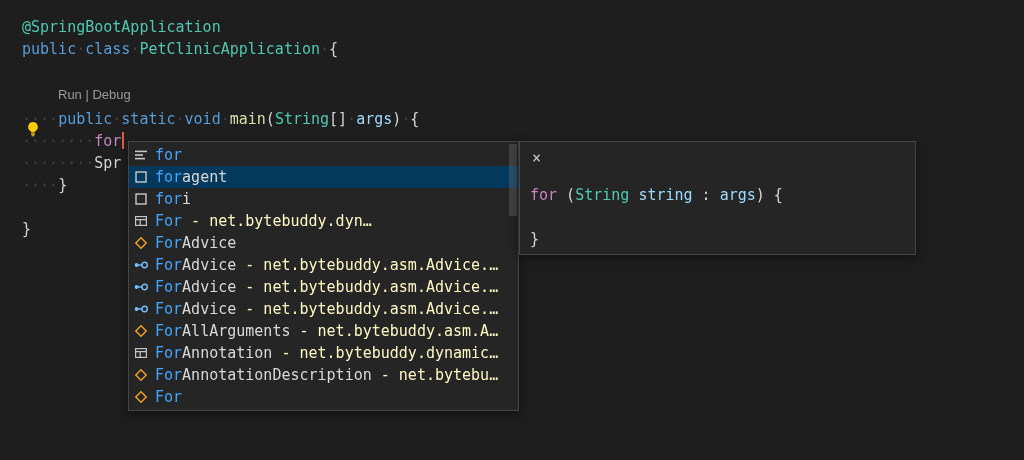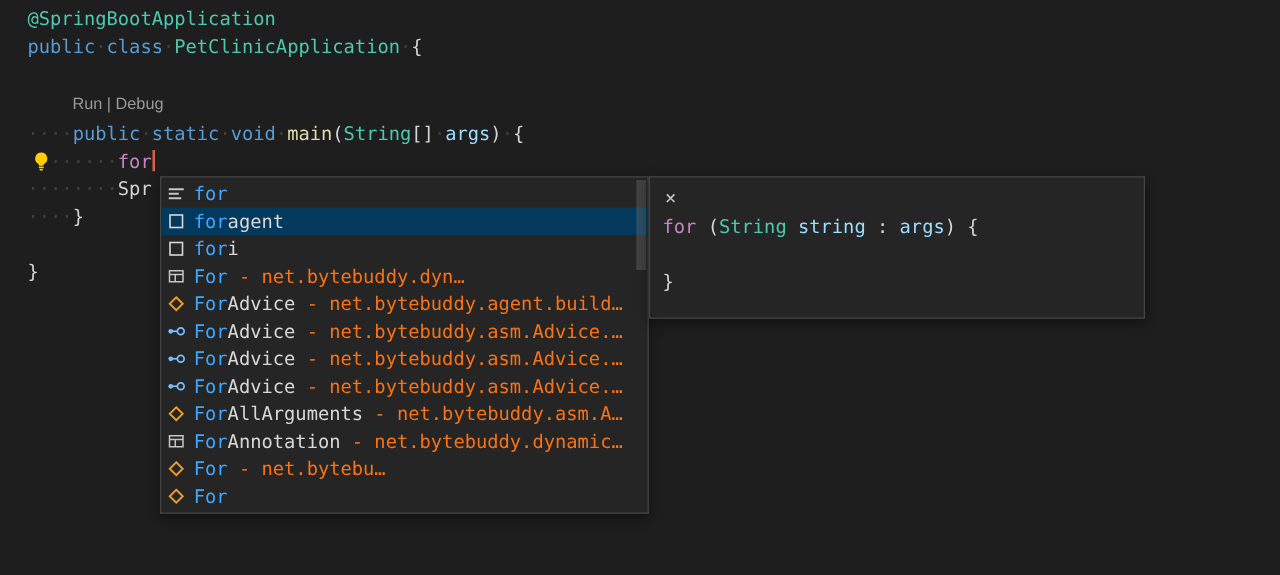--- a/index.html
+++ b/index.html
@@ -1,49 +1,49 @@
 <!DOCTYPE html>
 <html><head>
 <meta charset="utf-8">
 <style>
   *{box-sizing:border-box;margin:0;padding:0}
   html,body{background:#1e1e1e}
   .screen{position:relative;width:1024px;height:460px;background:#1e1e1e;overflow:hidden;
           font-family:"DejaVu Sans Mono","Liberation Mono",monospace}
   
-  .code{position:absolute;left:22px;top:4px;font-size:15px;line-height:22px;z-index:1}
+  .code{position:absolute;left:22px;top:16px;font-size:15px;line-height:22px;z-index:1}
   .line{height:22px;white-space:pre}
   .line.lens{height:26px;line-height:26px;font-family:"Liberation Sans",sans-serif;
              font-size:13px;color:#999999;padding-left:36px}
   .line.lens span[data-interactable="true"]{cursor:pointer}
   .cursor{display:inline-block;width:2px;height:17px;vertical-align:text-top;margin-left:1px}
   .lightbulb{position:absolute;left:24px;top:120px;width:18px;height:18px;background:#1e1e1e;
              z-index:2;cursor:pointer}
   .lightbulb svg{width:18px;height:18px;display:block}
   
   .suggest{position:absolute;left:128px;top:141px;width:391px;background:#252526;
            border:1px solid #454545;box-shadow:0 3px 10px rgba(0,0,0,.45);z-index:5;padding:2px 0}
   .srow{display:flex;align-items:center;height:22px;padding:0 4px;font-size:15px;
         white-space:pre;cursor:pointer;overflow:hidden}
   .srow.selected{background:#04395e}
   .sicon{width:16px;height:16px;margin-right:6px;flex:none}
   .sicon svg{width:16px;height:16px;display:block}
   .match{color:#40a6ff}
   .rest{color:#d8d8d8}
-  .detail{color:#f97316}
+  .detail{color:#fef9c3}
   .sscroll{position:absolute;right:1px;top:2px;width:8px;height:72px;
            background:#797979;opacity:.35;cursor:pointer}
   
   .docs{position:absolute;left:519px;top:141px;width:397px;height:114px;background:#252526;
         border:1px solid #454545;box-shadow:0 3px 10px rgba(0,0,0,.45);z-index:5;
         padding:6px 10px;font-size:15px}
   .docs-head{display:flex;justify-content:space-between;align-items:flex-start;
              height:22px;line-height:22px;color:#c8c8c8;white-space:pre}
   .docs-close{color:#c5c5c5;cursor:pointer;font-size:15px;line-height:20px;padding:0 2px}
-  .docs-code{}
+  .docs-code{margin-top:14px}
   .dline{height:22px;line-height:22px;white-space:pre}
 </style>
 </head>
 <body>
 
 <div class="screen" data-interactable="false">
 
   <div class="code" id="lines" data-interactable="true">
       <div class="line" data-interactable="false"><span data-interactable="false" style="color: rgb(78, 201, 176);">@SpringBootApplication</span></div>
       <div class="line" data-interactable="false"><span data-interactable="false" style="color: rgb(86, 156, 214);">public</span><span data-interactable="false" style="color: rgb(64, 64, 64);">·</span><span data-interactable="false" style="color: rgb(86, 156, 214);">class</span><span data-interactable="false" style="color: rgb(64, 64, 64);">·</span><span data-interactable="false" style="color: rgb(78, 201, 176);">PetClinicApplication</span><span data-interactable="false" style="color: rgb(64, 64, 64);">·</span><span data-interactable="false" style="color: rgb(212, 212, 212);">{</span></div>
@@ -81,21 +81,21 @@
               <rect x="3" y="3" width="10" height="10" fill="none" stroke="#d4d4d4" stroke-width="1.3"></rect>
             </svg></span><span class="match" data-interactable="false">for</span><span class="rest" data-interactable="false">i</span><span class="detail" data-interactable="false"></span></div>
         <div class="srow" data-interactable="true"><span class="sicon" data-interactable="false"><svg viewBox="0 0 16 16">
               <g fill="none" stroke="#c5c5c5" stroke-width="1.2">
                 <rect x="2.6" y="3.6" width="10.8" height="8.8"></rect>
                 <path d="M2.6 6.6h10.8M7.2 6.6v5.8"></path>
               </g>
             </svg></span><span class="match" data-interactable="false">For</span><span class="detail" data-interactable="false"> - net.bytebuddy.dyn…</span></div>
         <div class="srow" data-interactable="true"><span class="sicon" data-interactable="false"><svg viewBox="0 0 16 16">
               <path d="M8 2.8 13.2 8 8 13.2 2.8 8z" fill="none" stroke="#ee9d28" stroke-width="1.5"></path>
-            </svg></span><span class="match" data-interactable="false">For</span><span class="rest" data-interactable="false">Advice</span><span class="detail" data-interactable="false"> - net.bytebuddy.agent.build…</span></div>
+            </svg></span><span class="match" data-interactable="false">For</span><span class="rest" data-interactable="false">Advice</span></div>
         <div class="srow" data-interactable="true"><span class="sicon" data-interactable="false"><svg viewBox="0 0 16 16">
               <circle cx="3.6" cy="8" r="1.9" fill="#75beff"></circle>
               <rect x="4.5" y="7.3" width="4.5" height="1.4" fill="#75beff"></rect>
               <circle cx="11.6" cy="8" r="2.7" fill="none" stroke="#75beff" stroke-width="1.4"></circle>
             </svg></span><span class="match" data-interactable="false">For</span><span class="rest" data-interactable="false">Advice</span><span class="detail" data-interactable="false"> - net.bytebuddy.asm.Advice.…</span></div>
         <div class="srow" data-interactable="true"><span class="sicon" data-interactable="false"><svg viewBox="0 0 16 16">
               <circle cx="3.6" cy="8" r="1.9" fill="#75beff"></circle>
               <rect x="4.5" y="7.3" width="4.5" height="1.4" fill="#75beff"></rect>
               <circle cx="11.6" cy="8" r="2.7" fill="none" stroke="#75beff" stroke-width="1.4"></circle>
             </svg></span><span class="match" data-interactable="false">For</span><span class="rest" data-interactable="false">Advice</span><span class="detail" data-interactable="false"> - net.bytebuddy.asm.Advice.…</span></div>
@@ -108,21 +108,21 @@
               <path d="M8 2.8 13.2 8 8 13.2 2.8 8z" fill="none" stroke="#ee9d28" stroke-width="1.5"></path>
             </svg></span><span class="match" data-interactable="false">For</span><span class="rest" data-interactable="false">AllArguments</span><span class="detail" data-interactable="false"> - net.bytebuddy.asm.A…</span></div>
         <div class="srow" data-interactable="true"><span class="sicon" data-interactable="false"><svg viewBox="0 0 16 16">
               <g fill="none" stroke="#c5c5c5" stroke-width="1.2">
                 <rect x="2.6" y="3.6" width="10.8" height="8.8"></rect>
                 <path d="M2.6 6.6h10.8M7.2 6.6v5.8"></path>
               </g>
             </svg></span><span class="match" data-interactable="false">For</span><span class="rest" data-interactable="false">Annotation</span><span class="detail" data-interactable="false"> - net.bytebuddy.dynamic…</span></div>
         <div class="srow" data-interactable="true"><span class="sicon" data-interactable="false"><svg viewBox="0 0 16 16">
               <path d="M8 2.8 13.2 8 8 13.2 2.8 8z" fill="none" stroke="#ee9d28" stroke-width="1.5"></path>
-            </svg></span><span class="match" data-interactable="false">For</span><span class="detail" data-interactable="false"> - net.bytebu…</span></div>
+            </svg></span><span class="match" data-interactable="false">For</span><span class="rest" data-interactable="false">AnnotationDescription</span><span class="detail" data-interactable="false"> - net.bytebu…</span></div>
         <div class="srow" data-interactable="true"><span class="sicon" data-interactable="false"><svg viewBox="0 0 16 16">
               <path d="M8 2.8 13.2 8 8 13.2 2.8 8z" fill="none" stroke="#ee9d28" stroke-width="1.5"></path>
             </svg></span><span class="match" data-interactable="false">For</span></div>
       </div>
     <div class="sscroll" data-interactable="true"></div>
   </div>
 
   <div class="docs" data-interactable="false">
     <div class="docs-head">
       <span class="docs-close" data-interactable="true">×</span>

